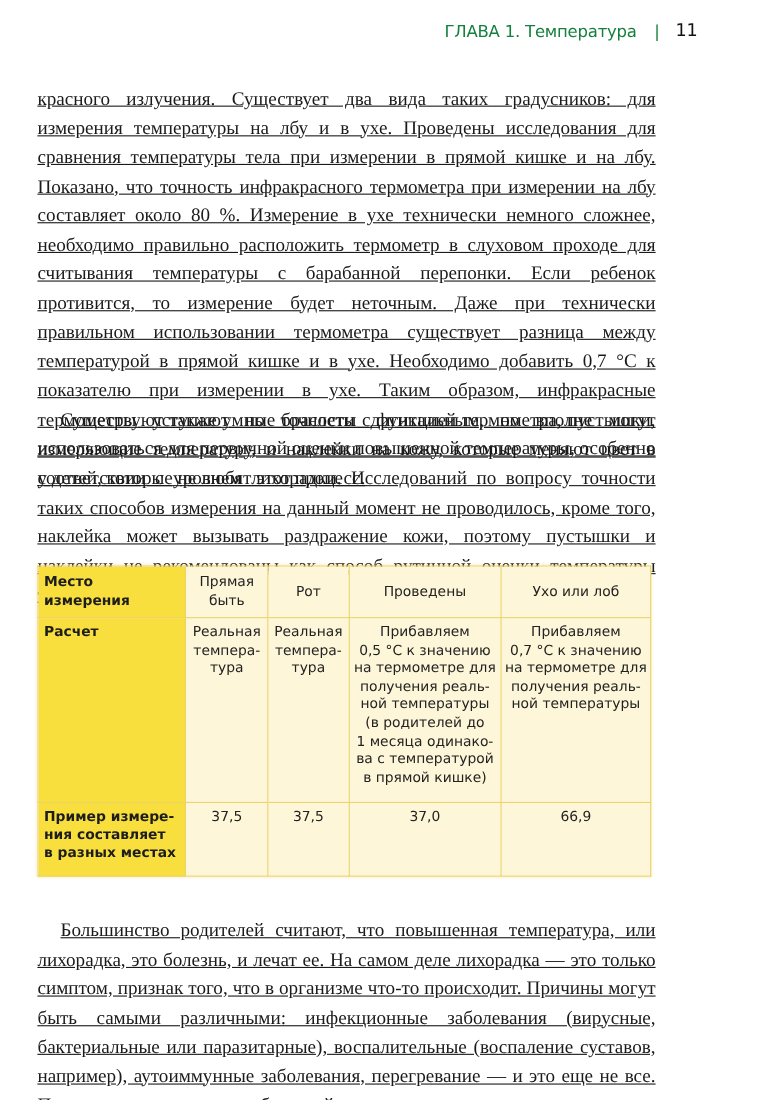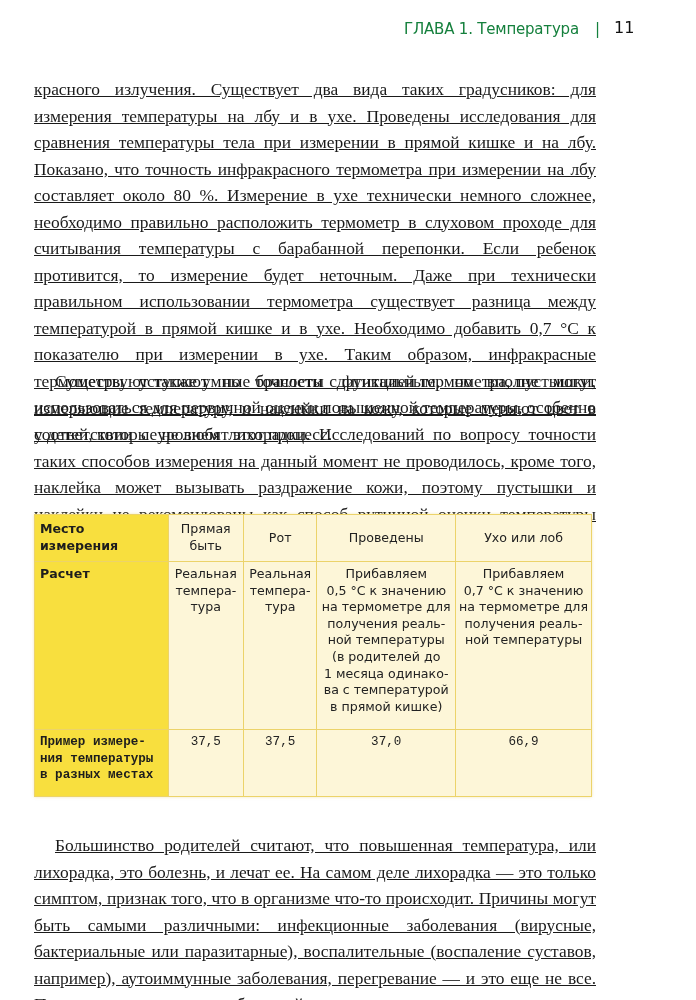--- a/index.html
+++ b/index.html
@@ -34,21 +34,21 @@
   table.temp-table td {
     border: 1px solid #ecd36a; background: #fdf6d8;
     vertical-align: top; text-align: center; padding: 4px 3px;
   }
   table.temp-table td.rowhead {
     background: #f8df3e; text-align: left; font-weight: bold;
     padding-left: 5px; color: #1d1d1d;
   }
   table.temp-table tr.hdr td { vertical-align: middle; height: 38px; }
   table.temp-table tr.calc td { height: 159px; }
-  table.temp-table tr.example td { height: 58px; font-family: Liberation Mono, monospace; }
+  table.temp-table tr.example td { height: 58px; }
   .c1 { width: 126px; } .c2 { width: 69px; margin-top: 40px; } .c3 { width: 67px; } .c4 { width: 132px; } .c5 { width: 128px; }
   .cell-line { display: block; white-space: nowrap; }
 </style>
 </head>
 <body>
 
 <div class="running-head">
   <span>ГЛАВА 1. Температура</span><span class="sep">|</span>
 </div>
 <div class="page-num">11</div>
@@ -111,21 +111,21 @@
       <span class="cell-line">Прибавляем</span>
       <span class="cell-line">0,7 °С к значению</span>
       <span class="cell-line">на термометре для</span>
       <span class="cell-line">получения реаль-</span>
       <span class="cell-line">ной температуры</span>
     </td>
   </tr>
   <tr class="example">
     <td class="rowhead">
       <span class="cell-line">Пример измере-</span>
-      <span class="cell-line">ния температуры</span>
+      <span class="cell-line">ния составляет</span>
       <span class="cell-line">в разных местах</span>
     </td>
     <td>
           <span class="cell-line">37,5</span>
         </td>
     <td>
           <span class="cell-line">37,5</span>
         </td>
     <td>
           <span class="cell-line">37,0</span>

